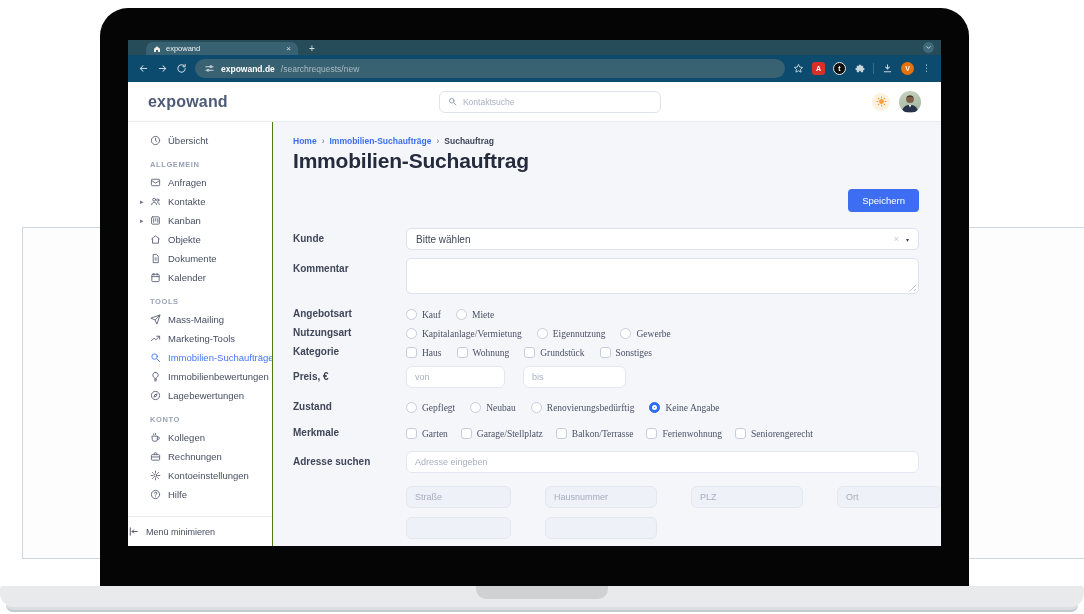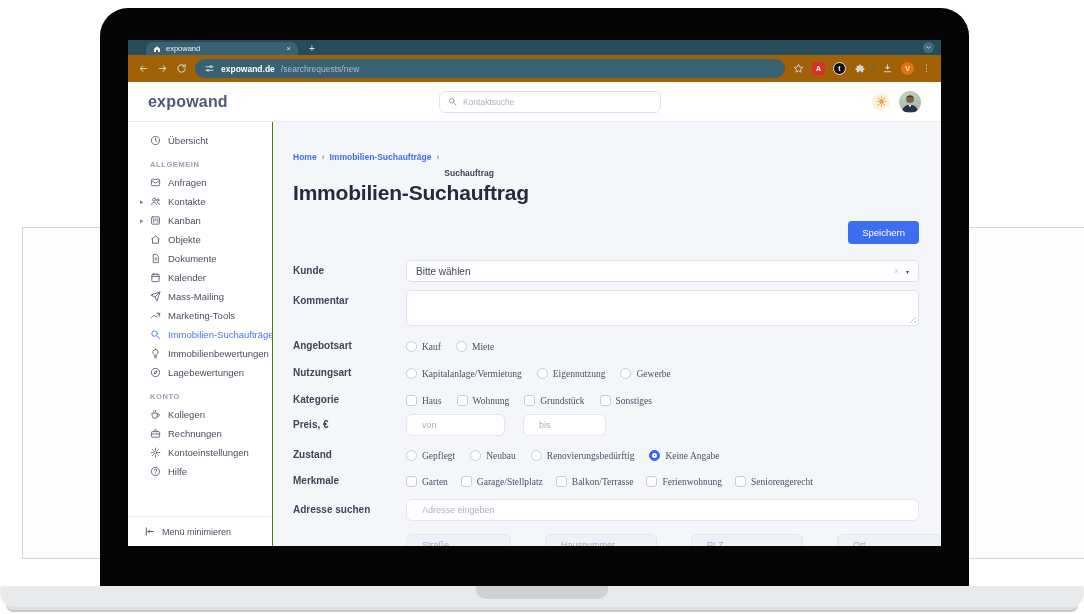--- a/index.html
+++ b/index.html
@@ -18,21 +18,21 @@
   .notch { width:132px; height:13px; margin:0 auto; background:#cfd1d3; border-radius:0 0 10px 10px; }
   .base-lip { position:absolute; left:6px; top:605px; width:1072px; height:7px; background:#dcdfe1; border-bottom:2px solid #c3cacf; border-radius:0 0 8px 8px; z-index:2; }
 
   
   .tabstrip { height:15px; background:#274c59; display:flex; align-items:flex-end; padding-left:18px; position:relative; flex:none; }
   .tab { height:13px; width:152px; background:#386171; border-radius:7px 7px 0 0; display:flex; align-items:center; gap:5px; padding:0 7px; color:#edf3f5; font-size:7.5px; }
   .tab .title { flex:1; white-space:nowrap; overflow:hidden; }
   .tab-close { font-size:8px; color:#d5e1e5; cursor:default; }
   .newtab { color:#d5e1e5; font-size:10px; margin-left:11px; padding-bottom:1px; }
   .winctl { position:absolute; right:7px; top:2px; width:11px; height:11px; border-radius:50%; background:#3f6a7a; display:flex; align-items:center; justify-content:center; }
-  .toolbar { height:27px; background:#a16207; display:flex; align-items:center; padding:0 10px; gap:8px; flex:none; }
+  .toolbar { height:27px; background:#0c4a6e; display:flex; align-items:center; padding:0 10px; gap:8px; flex:none; }
   .ticon { width:11px; height:11px; color:#c9d6db; flex:none; }
   .urlbar { flex:1; height:19px; background:#386171; border-radius:10px; display:flex; align-items:center; gap:6px; padding:0 9px; font-size:8.5px; min-width:0; }
   .urlbar .domain { color:#ffffff; font-weight:bold; white-space:nowrap; }
   .urlbar .path { color:#a9bcc4; white-space:nowrap; }
   .pdf-badge { width:13px; height:13px; background:#d93025; border-radius:3px; color:#fff; font-size:7px; font-weight:bold; display:flex; align-items:center; justify-content:center; flex:none; }
   .ext-badge { width:13px; height:13px; background:#111; border:1px solid #e8e8e8; border-radius:50%; color:#fff; font-size:7px; font-weight:bold; display:flex; align-items:center; justify-content:center; flex:none; }
   .tsep { width:1px; height:11px; background:#4a6b77; flex:none; }
   .profile-badge { width:13px; height:13px; background:#e8710a; border-radius:50%; color:#fff; font-size:7px; font-weight:bold; display:flex; align-items:center; justify-content:center; flex:none; }
   .kebab { color:#c9d6db; font-size:9px; line-height:1; }
 
@@ -49,64 +49,64 @@
   .avatar { width:22px; height:22px; border-radius:50%; background:linear-gradient(160deg,#c9d5c0,#9db09b); overflow:hidden; flex:none; }
 
   .app-body { flex:1; display:flex; min-height:0; }
   .sidebar { width:145px; background:#fff; border-right:1px solid #4d7c0f; padding-top:9px; display:flex; flex-direction:column; flex:none; overflow:hidden; }
   .side-item { display:flex; align-items:center; gap:7px; padding:4px 10px 4px 22px; font-size:9.5px; color:#474e61; position:relative; cursor:default; white-space:nowrap; }
   .side-item .i { width:11px; height:11px; color:#5d6679; flex:none; }
   .side-item.active { color:#4576f5; }
   .side-item.active .i { color:#4576f5; }
   .caret { position:absolute; left:12px; font-size:7px; color:#6f7a8f; }
   .sec { padding:10px 10px 4px 22px; font-size:7.5px; font-weight:bold; letter-spacing:.6px; color:#99a1b5; }
-  .collapse-item { margin-top:auto; border-top:1px solid #ecedf3; padding:9px 10px 9px 16px; display:flex; align-items:center; gap:7px; font-size:9px; color:#474e61; }
+  .collapse-item { margin-top:auto; border-top:1px solid #ecedf3; padding:9px 10px 9px 0; display:flex; align-items:center; gap:7px; font-size:9px; color:#474e61; }
   .collapse-item .i { width:11px; height:11px; color:#474e61; }
 
   .content { flex:1; padding:14px 22px 0 20px; overflow:hidden; }
   .breadcrumb { display:flex; align-items:center; gap:5px; font-size:8.5px; font-weight:bold; }
   .breadcrumb .lnk { color:#3b6df0; cursor:pointer; }
   .breadcrumb .sep { color:#8a93a6; }
-  .breadcrumb .cur { color:#3c445a;margin-top:32px; }
+  .breadcrumb .cur { color:#3c445a; }
   .page-title { margin-top:3px; font-size:21px; font-weight:800; color:#242b3d; letter-spacing:-.2px; }
   .save-row { margin-top:16px; display:flex; justify-content:flex-end; }
   .btn-primary { background:#3d6ef2; color:#fff; border:none; border-radius:4px; font-size:9.5px; padding:6px 14px; font-family:"Liberation Sans",sans-serif; cursor:pointer; }
 
   .frow { display:flex; align-items:flex-start; }
   .flabel { width:113px; flex:none; font-size:10px; font-weight:bold; color:#3f4658; padding-top:5px; }
   .flabel.mid { padding-top:1px; }
   .fctrl { width:513px;border-radius:11px; }
-  .mt16{margin-top:16px} .mt14{margin-top:14px} .mt13{margin-top:13px} .mt12{margin-top:12px} .mt9{margin-top:9px} .mt8{margin-top:8px}
+  .mt16{margin-top:16px} .mt14{margin-top:6px} .mt13{margin-top:13px} .mt12{margin-top:12px} .mt9{margin-top:9px} .mt8{margin-top:8px}
 
   .selectbox { height:22px; background:#fff; border:1px solid #dde2ee; border-radius:5px; display:flex; align-items:center; padding:0 9px; font-size:10px; color:#3f4658; cursor:pointer; }
   .selectbox .val { flex:1; }
   .sel-x { color:#c2c8d6; font-size:9px; margin-right:7px; }
   .sel-c { color:#3f4658; font-size:6px; }
   .ta { height:36px; background:#fff; border:1px solid #dde2ee; border-radius:5px; position:relative; }
   .ta textarea { width:100%; height:100%; border:none; outline:none; resize:none; background:transparent; font-family:"Liberation Sans",sans-serif; font-size:9px; padding:4px 6px; }
   .ta::after { content:""; position:absolute; right:2px; bottom:2px; width:7px; height:7px;
     background:repeating-linear-gradient(135deg, transparent 0 2px, #b9c0cf 2px 3px);
     clip-path:polygon(100% 0,0 100%,100% 100%); }
 
   .opt-group { display:flex; align-items:center; gap:15px; flex-wrap:nowrap; padding-top:2px;font-family:Liberation Serif, serif; }
   .opt { display:flex; align-items:center; gap:5px; font-size:9.5px; color:#4a5166; cursor:pointer; white-space:nowrap; }
   .rd { width:11px; height:11px; border:1px solid #c6cdda; border-radius:50%; background:#fff; flex:none; position:relative; }
   .rd.on { border-color:#2e6bf6; background:#2e6bf6; }
   .rd.on::before { content:""; position:absolute; inset:2px; border-radius:50%; background:#fff; }
   .rd.on::after { content:""; position:absolute; inset:4px; border-radius:50%; background:#2e6bf6; }
   .cb { width:11px; height:11px; border:1px solid #c6cdda; border-radius:3px; background:#fff; flex:none; }
 
-  .tin { height:22px; border:1px solid #e3e7f1; border-radius:6px; background:#fff; font-size:9px; color:#3f4658; padding:0 15px; outline:none; font-family:"Liberation Sans",sans-serif; }
+  .tin { height:22px; border:1px solid #e3e7f1; border-radius:6px; background:#fff; font-size:9px; color:#3f4658; padding:0 8px; outline:none; font-family:"Liberation Sans",sans-serif; }
   .tin::placeholder { color:#a9b1c2; }
   .tin.dis { background:#eef1f7; border-color:#e3e7f0; }
   .tin.dis::placeholder { color:#a6adbf; }
   .tin.full { width:100%; }
   .num-row { display:flex; gap:18px; }
   .addr-row { display:flex; gap:34px; }
-  .w105{width:105px} .w100{width:112px} .w99{width:99px} .w103{width:83px}
+  .w105{width:105px} .w100{width:112px} .w99{width:99px} .w103{width:103px}
 </style>
 </head>
 <body>
 
 <div class="stage">
   <div class="side-panel left"></div>
   <div class="side-panel right"></div>
 
   <div class="screen">
     <div class="viewport">
@@ -243,20 +243,21 @@
               <span>Dokumente</span>
             </div>
             <div class="side-item">
               <svg class="i" viewBox="0 0 24 24" fill="none" stroke="currentColor" stroke-width="2" stroke-linecap="round">
                   <rect x="4" y="5" width="16" height="16" rx="2"></rect>
                   <path d="M4 10h16M8.5 3v4M15.5 3v4"></path>
                 </svg>
               <span>Kalender</span>
             </div>
 
+            <div class="sec">TOOLS</div>
             <div class="side-item">
               <svg class="i" viewBox="0 0 24 24" fill="none" stroke="currentColor" stroke-width="2" stroke-linejoin="round">
                   <path d="M22 2L11 13"></path>
                   <path d="M22 2l-7 20-4-9-9-4z"></path>
                 </svg>
               <span>Mass-Mailing</span>
             </div>
             <div class="side-item">
               <svg class="i" viewBox="0 0 24 24" fill="none" stroke="currentColor" stroke-width="2" stroke-linecap="round" stroke-linejoin="round">
                   <path d="M3 17l6-6 4 4 8-8"></path>

